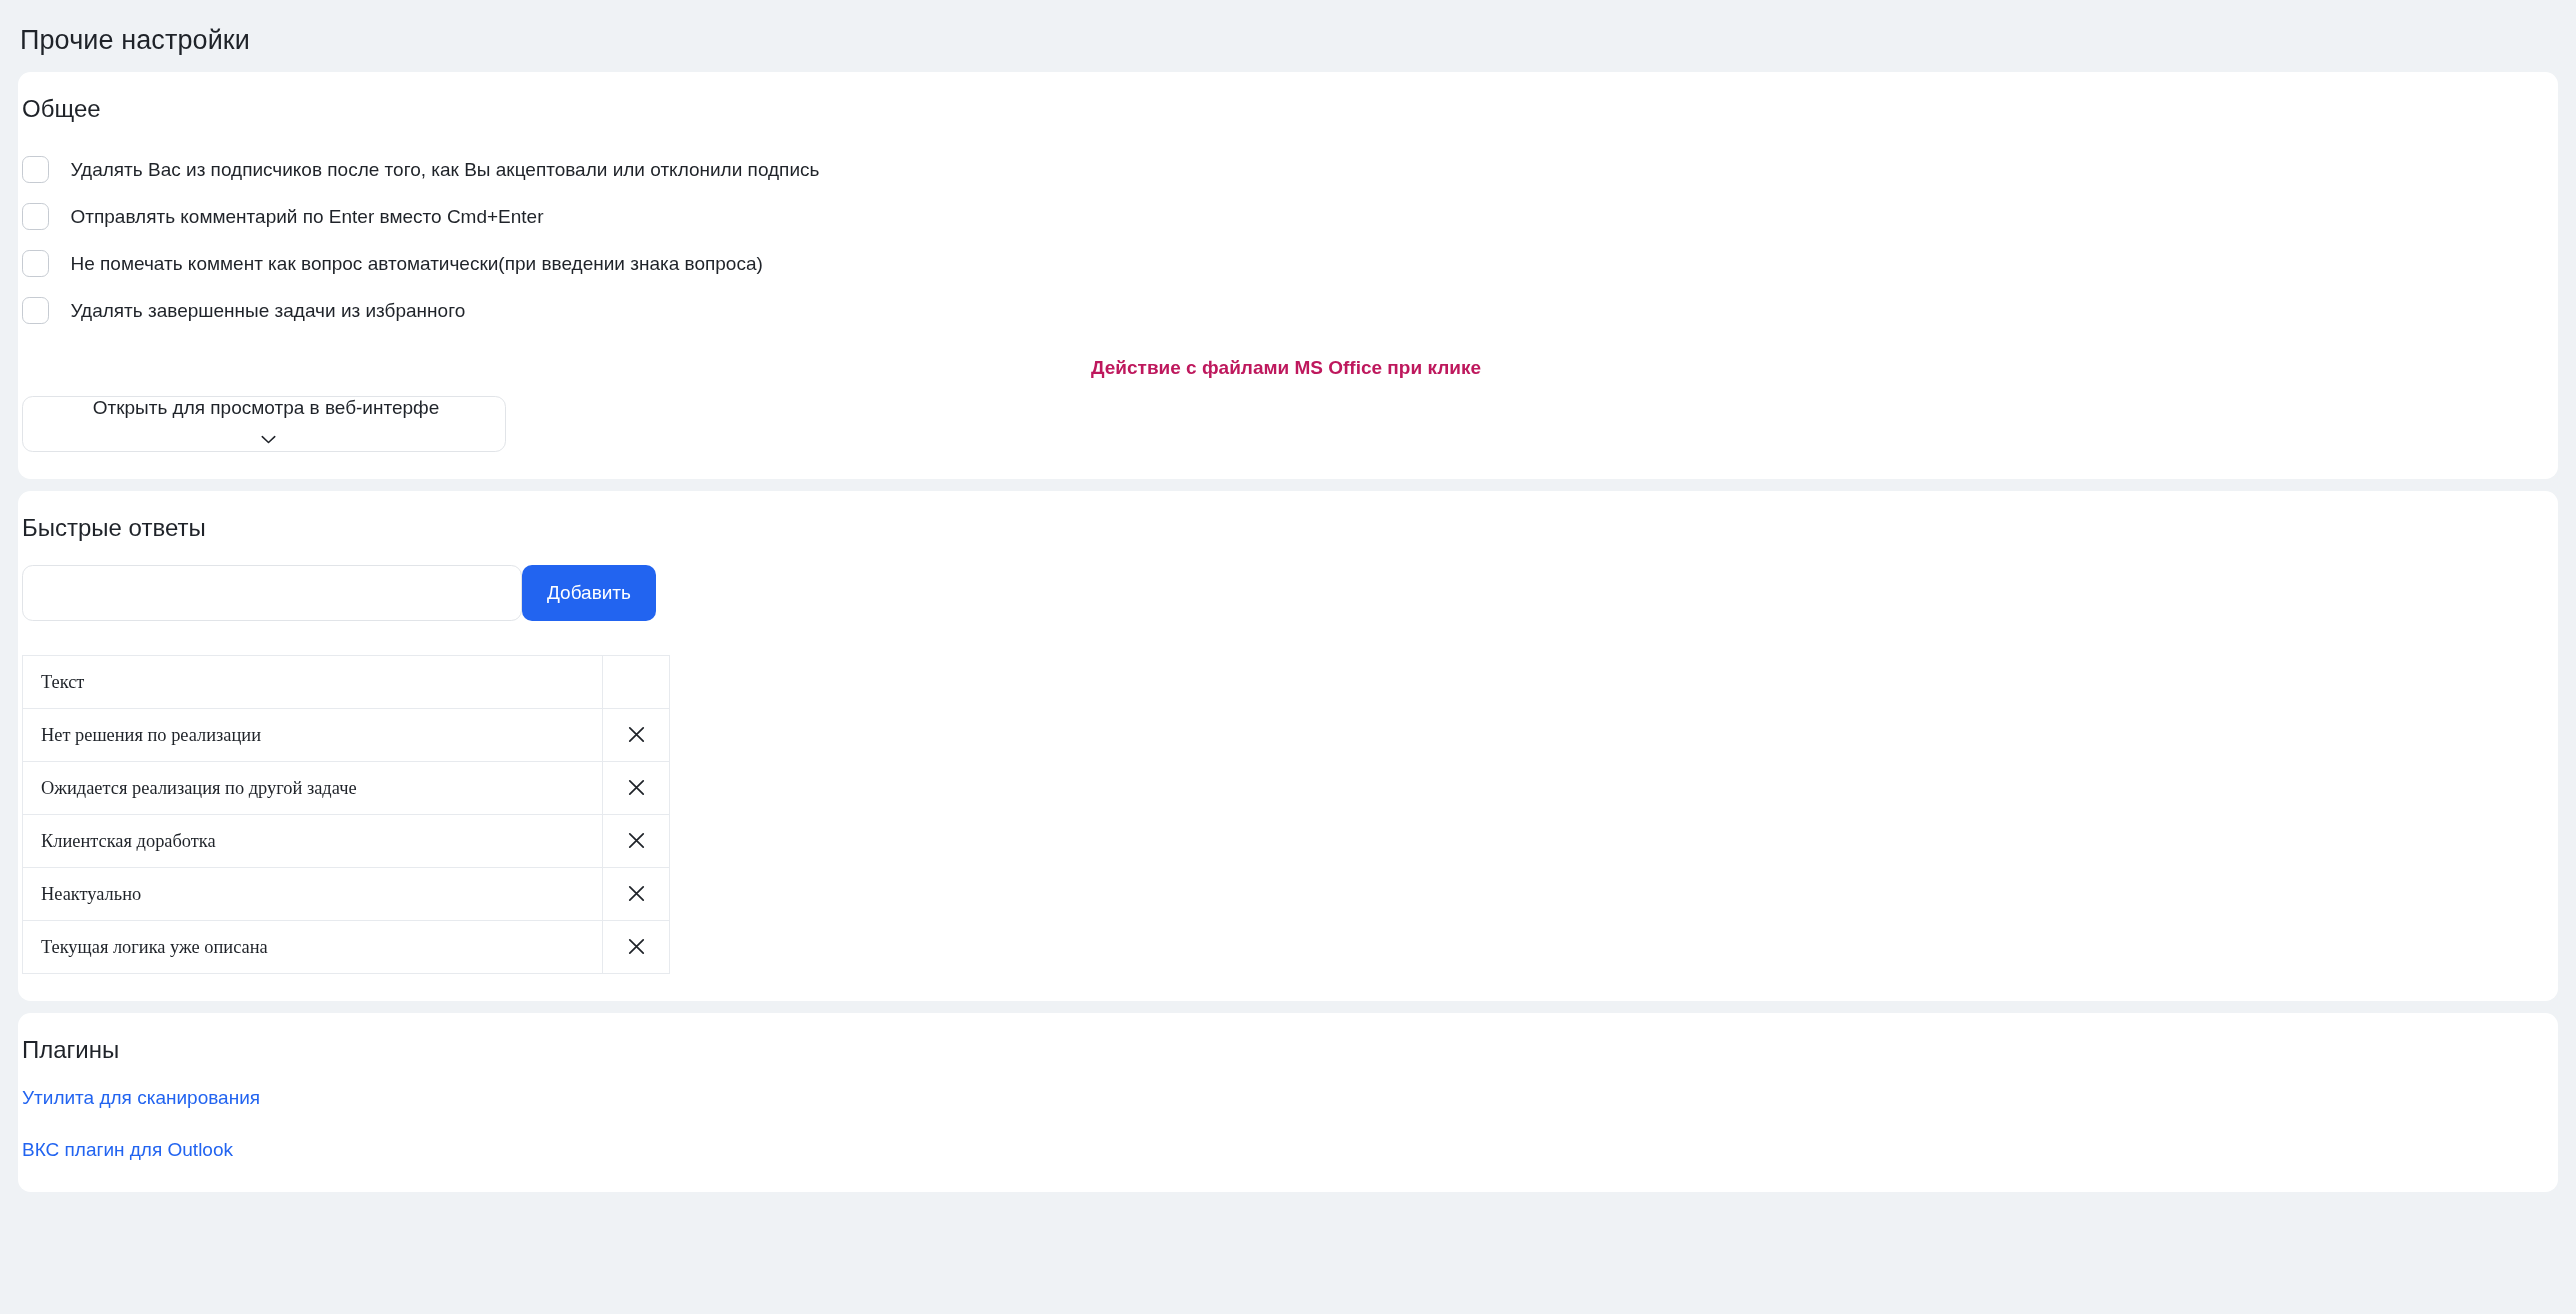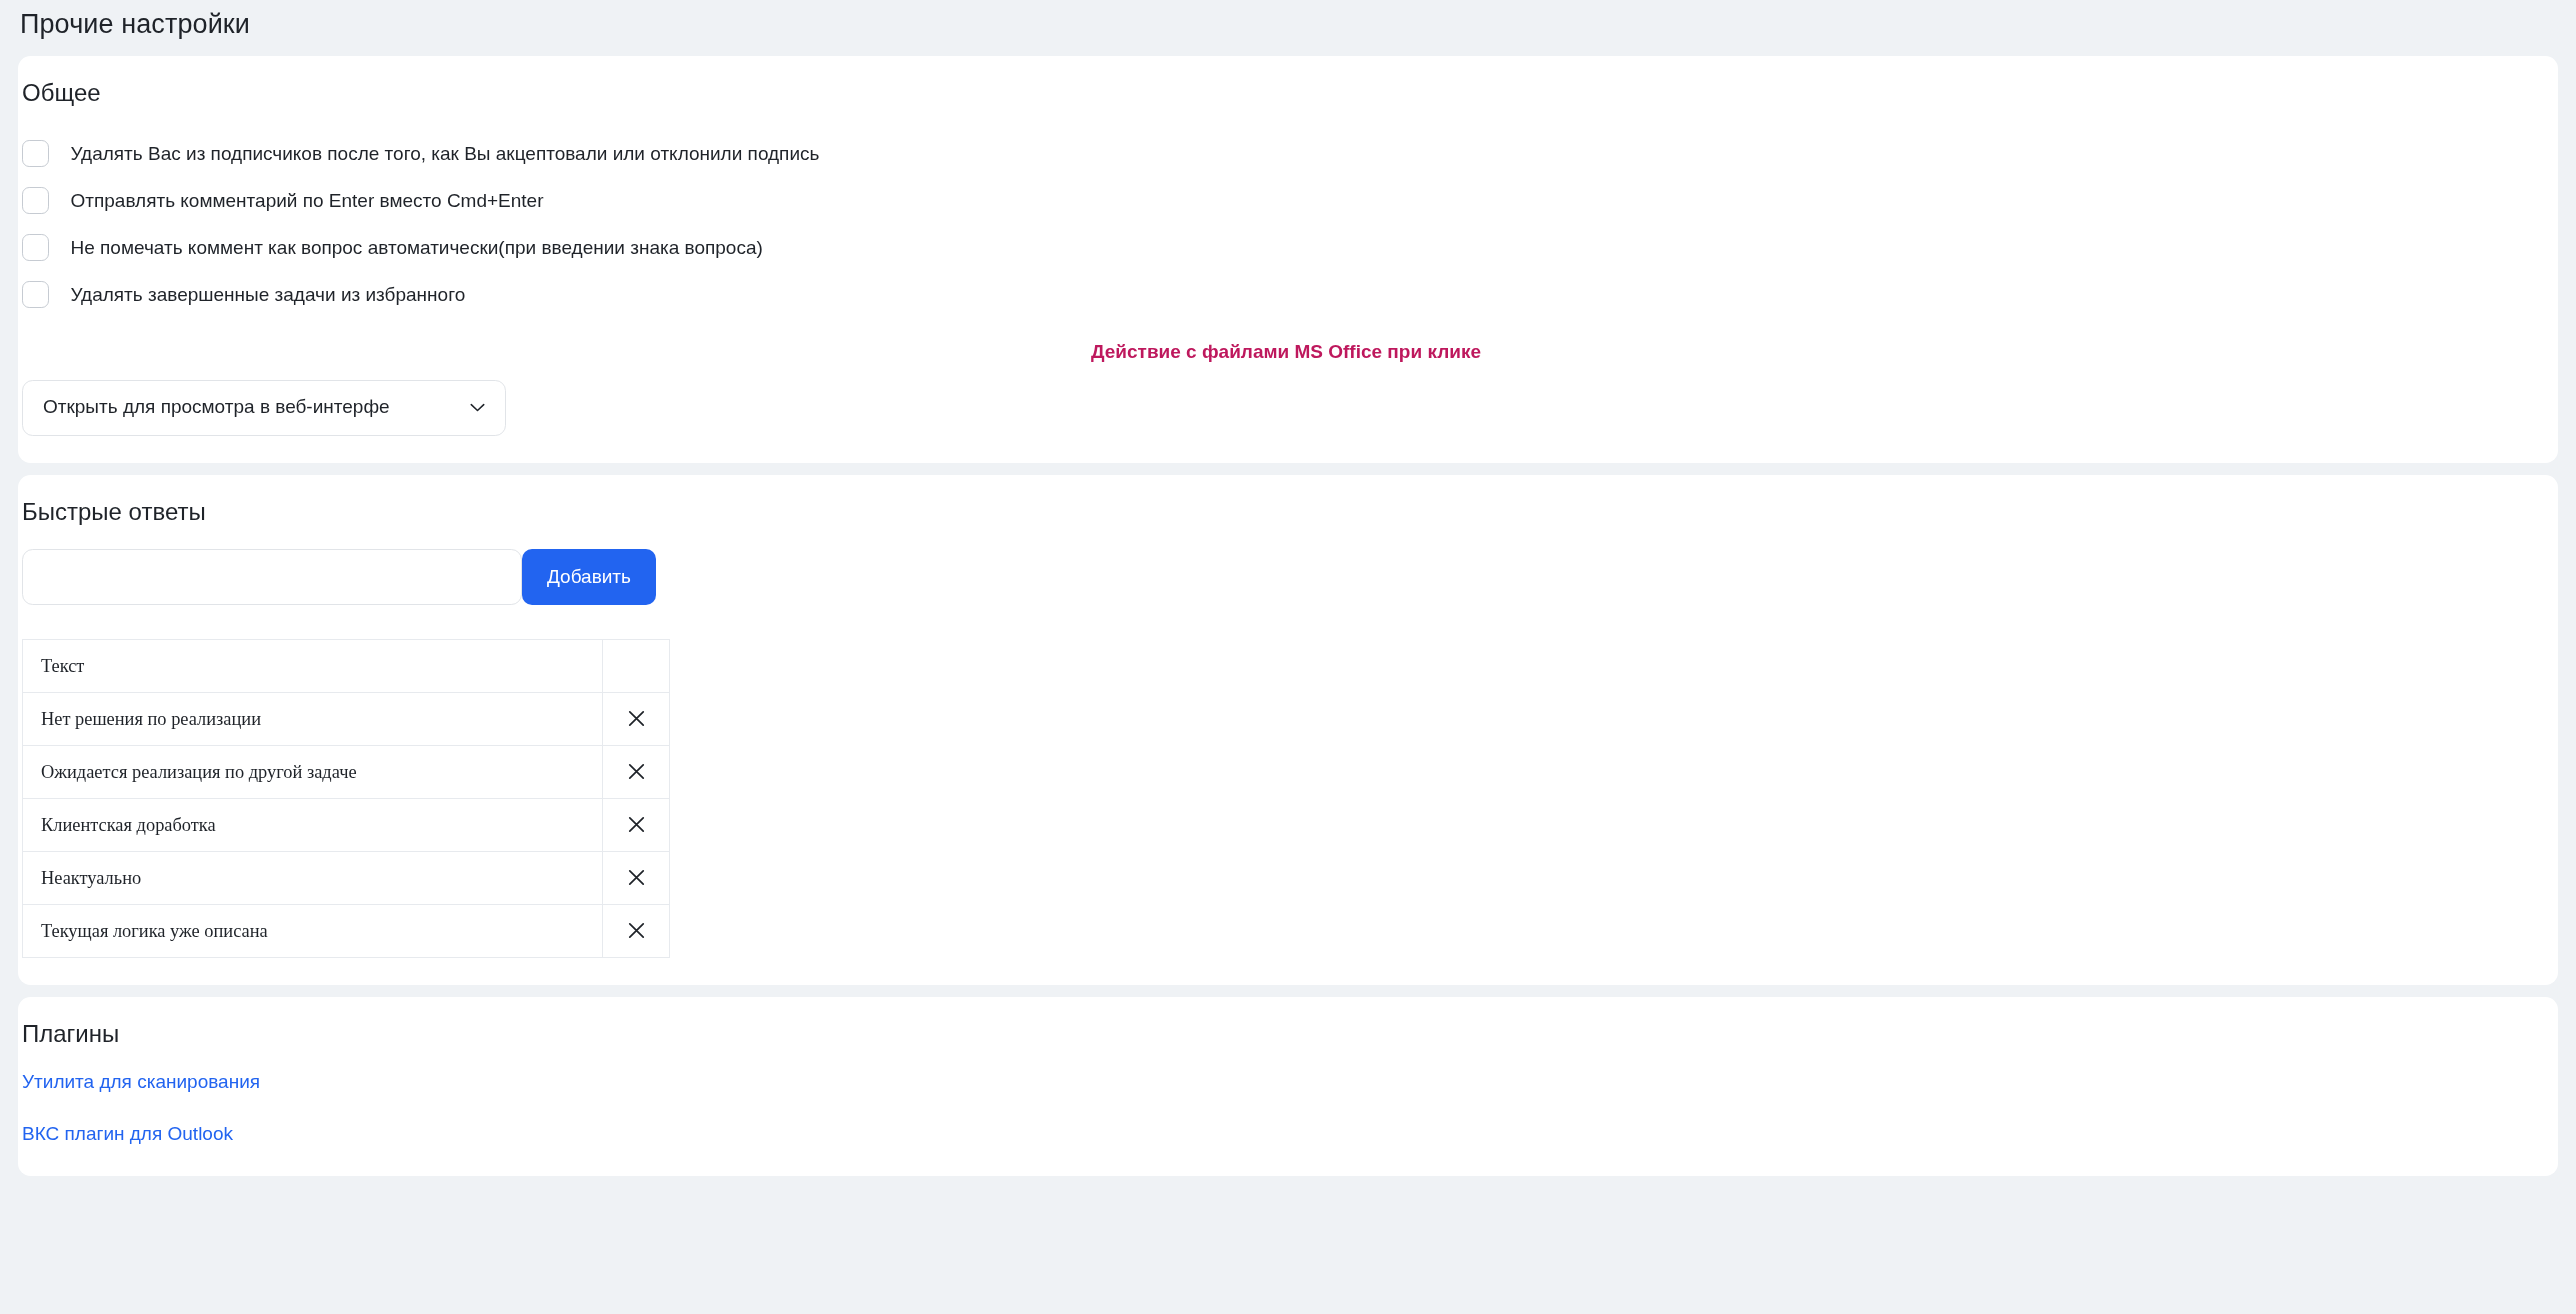--- a/index.html
+++ b/index.html
@@ -20,21 +20,21 @@
     min-height: 1315px;
     background: #eff2f5;
     padding: 0;
   }
 
   .page-title {
     font-size: 27px;
     line-height: 1.2;
     font-weight: 400;
     color: #1f2329;
-    padding: 8px 0 16px 20px;
+    padding: 24px 0 16px 20px;
     margin: 0;
     letter-spacing: 0.1px;
   }
 
   .card {
     background: #ffffff;
     border-radius: 12.5px;
     margin: 0 18px 12.5px 18px;
     padding: 23px 20px 27px 4px;
     position: relative;
@@ -91,20 +91,21 @@
     width: 484px;
     height: 56px;
     border: 1.3px solid #e1e4e8;
     border-radius: 10.7px;
     background: #ffffff;
     display: flex;
     align-items: center;
     padding: 0 16px 0 20px;
     overflow: hidden;
     cursor: pointer;
+    flex-direction: column;
   }
 
   .select-value {
     flex: 1 1 auto;
     font-size: 19px;
     color: #1f2329;
     white-space: nowrap;
     overflow: hidden;
     line-height: 1.2;
   }

